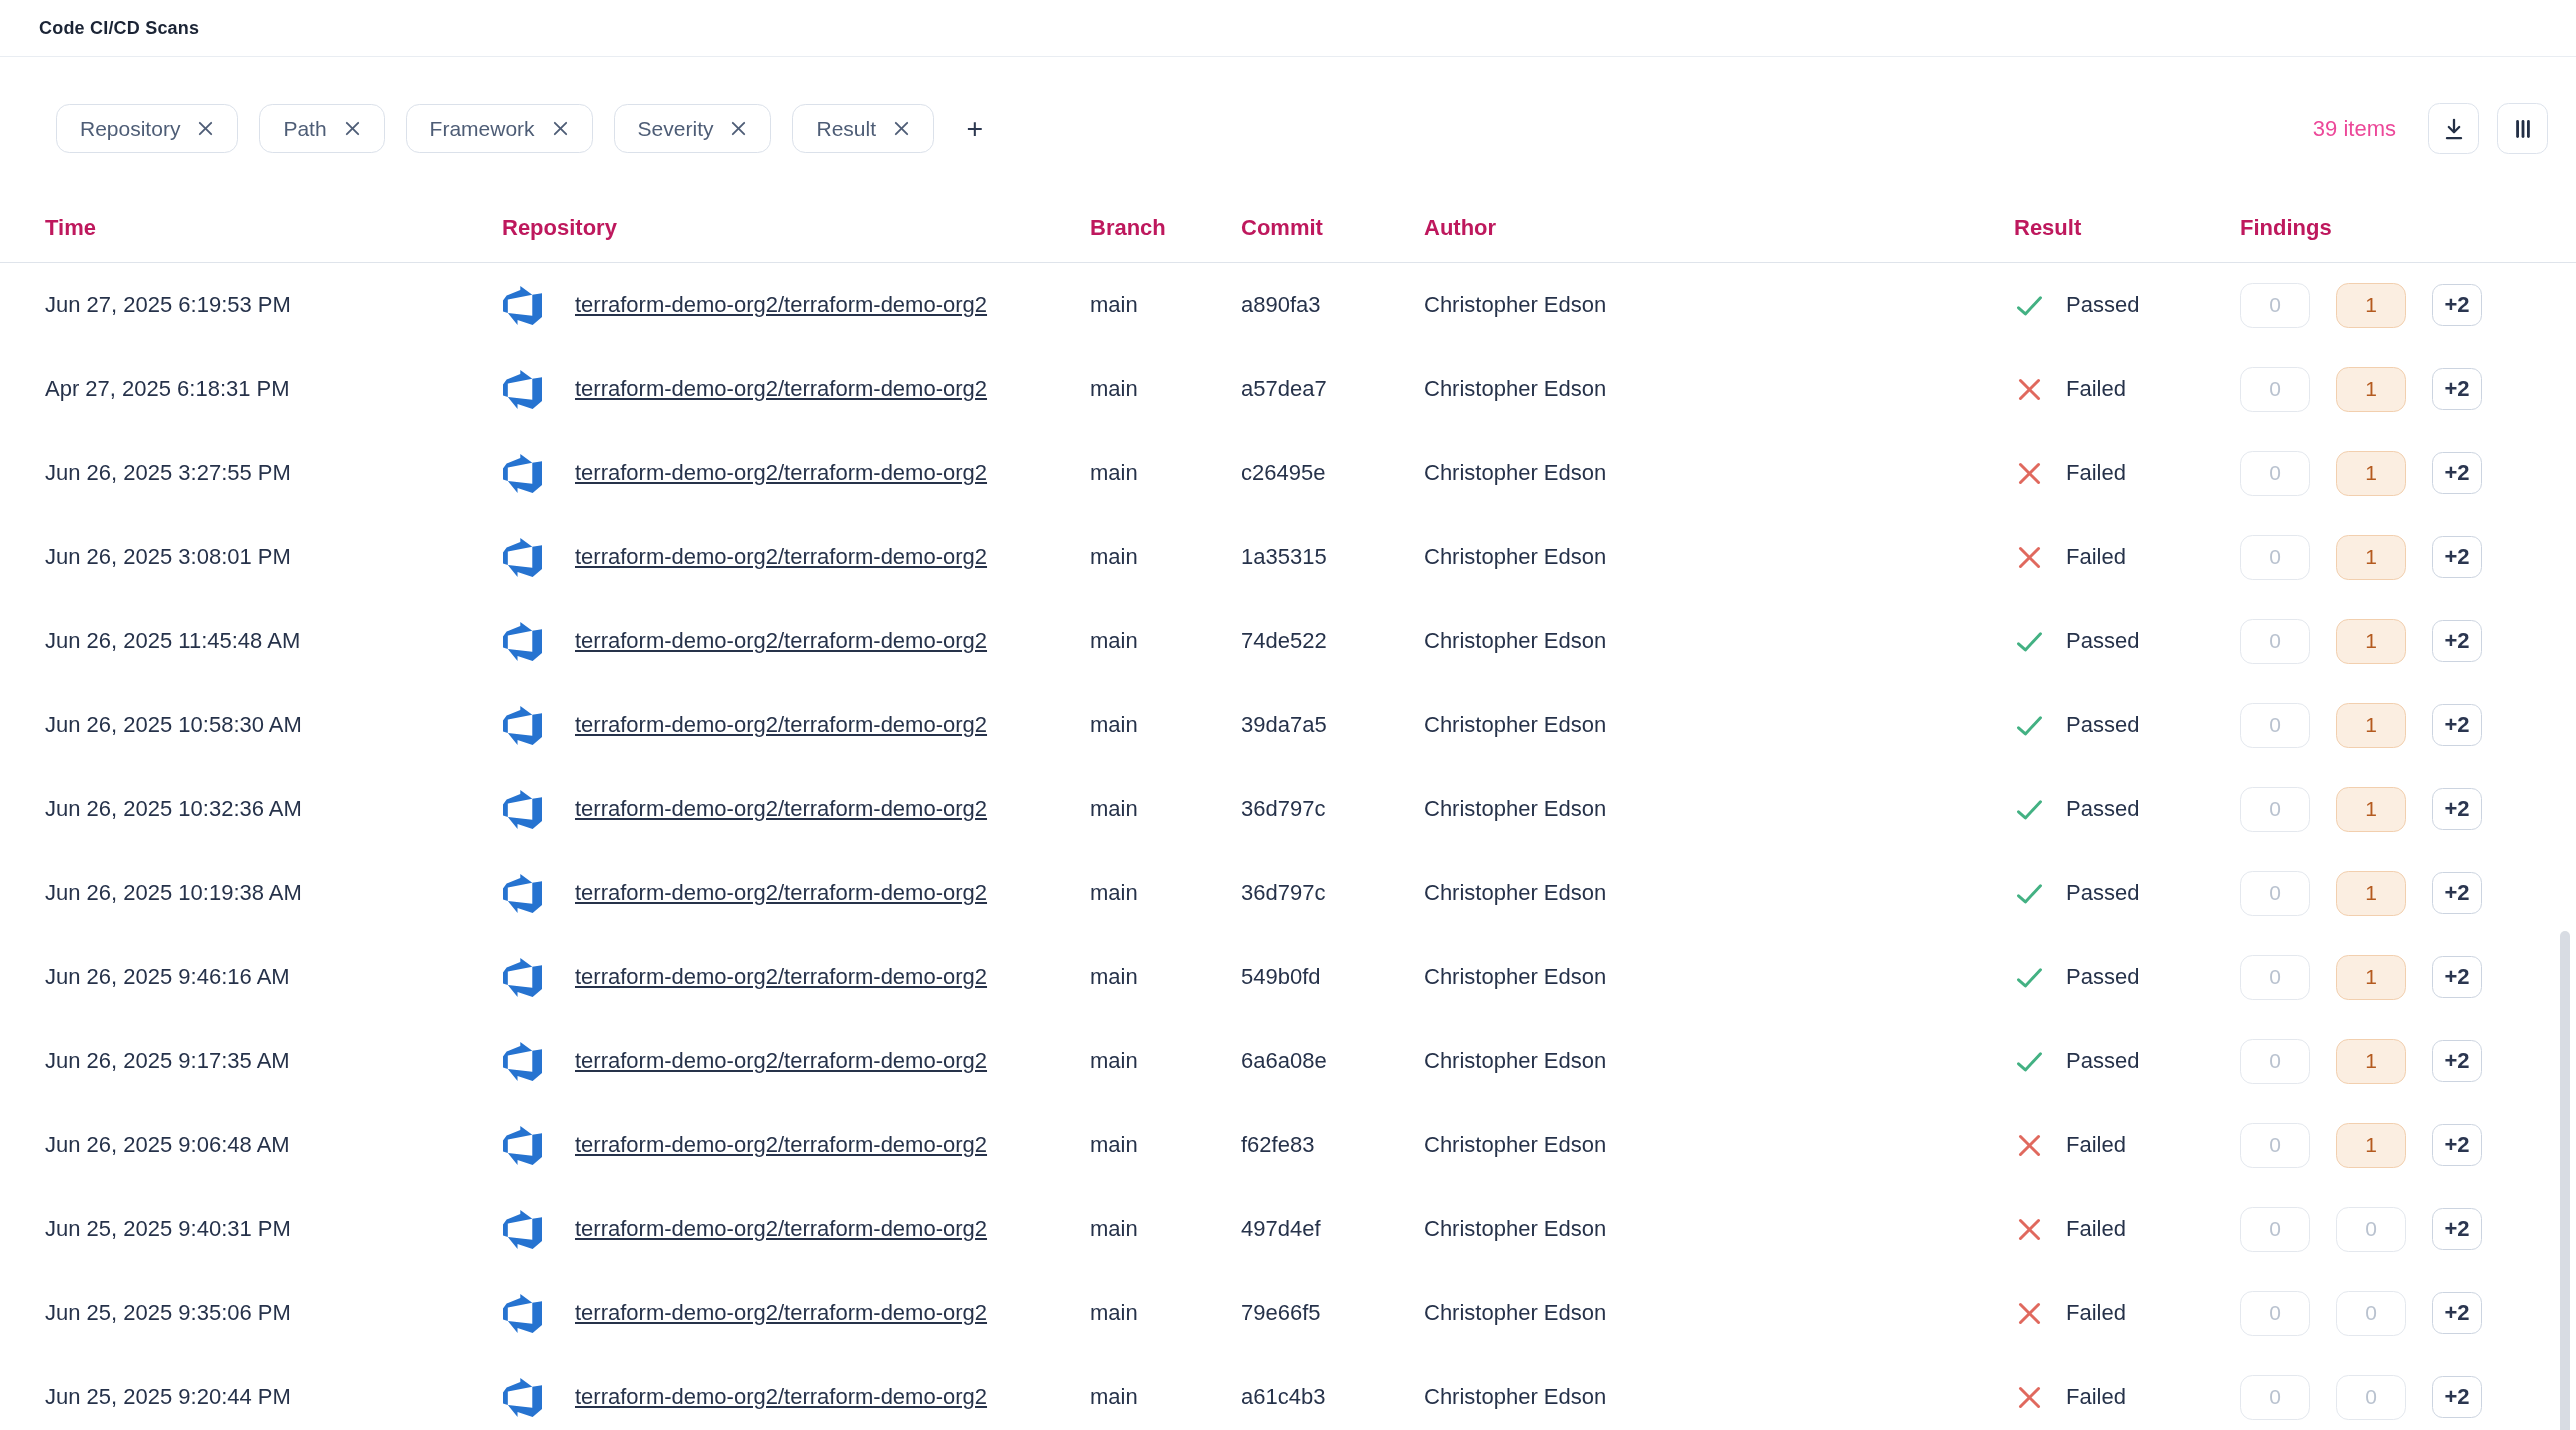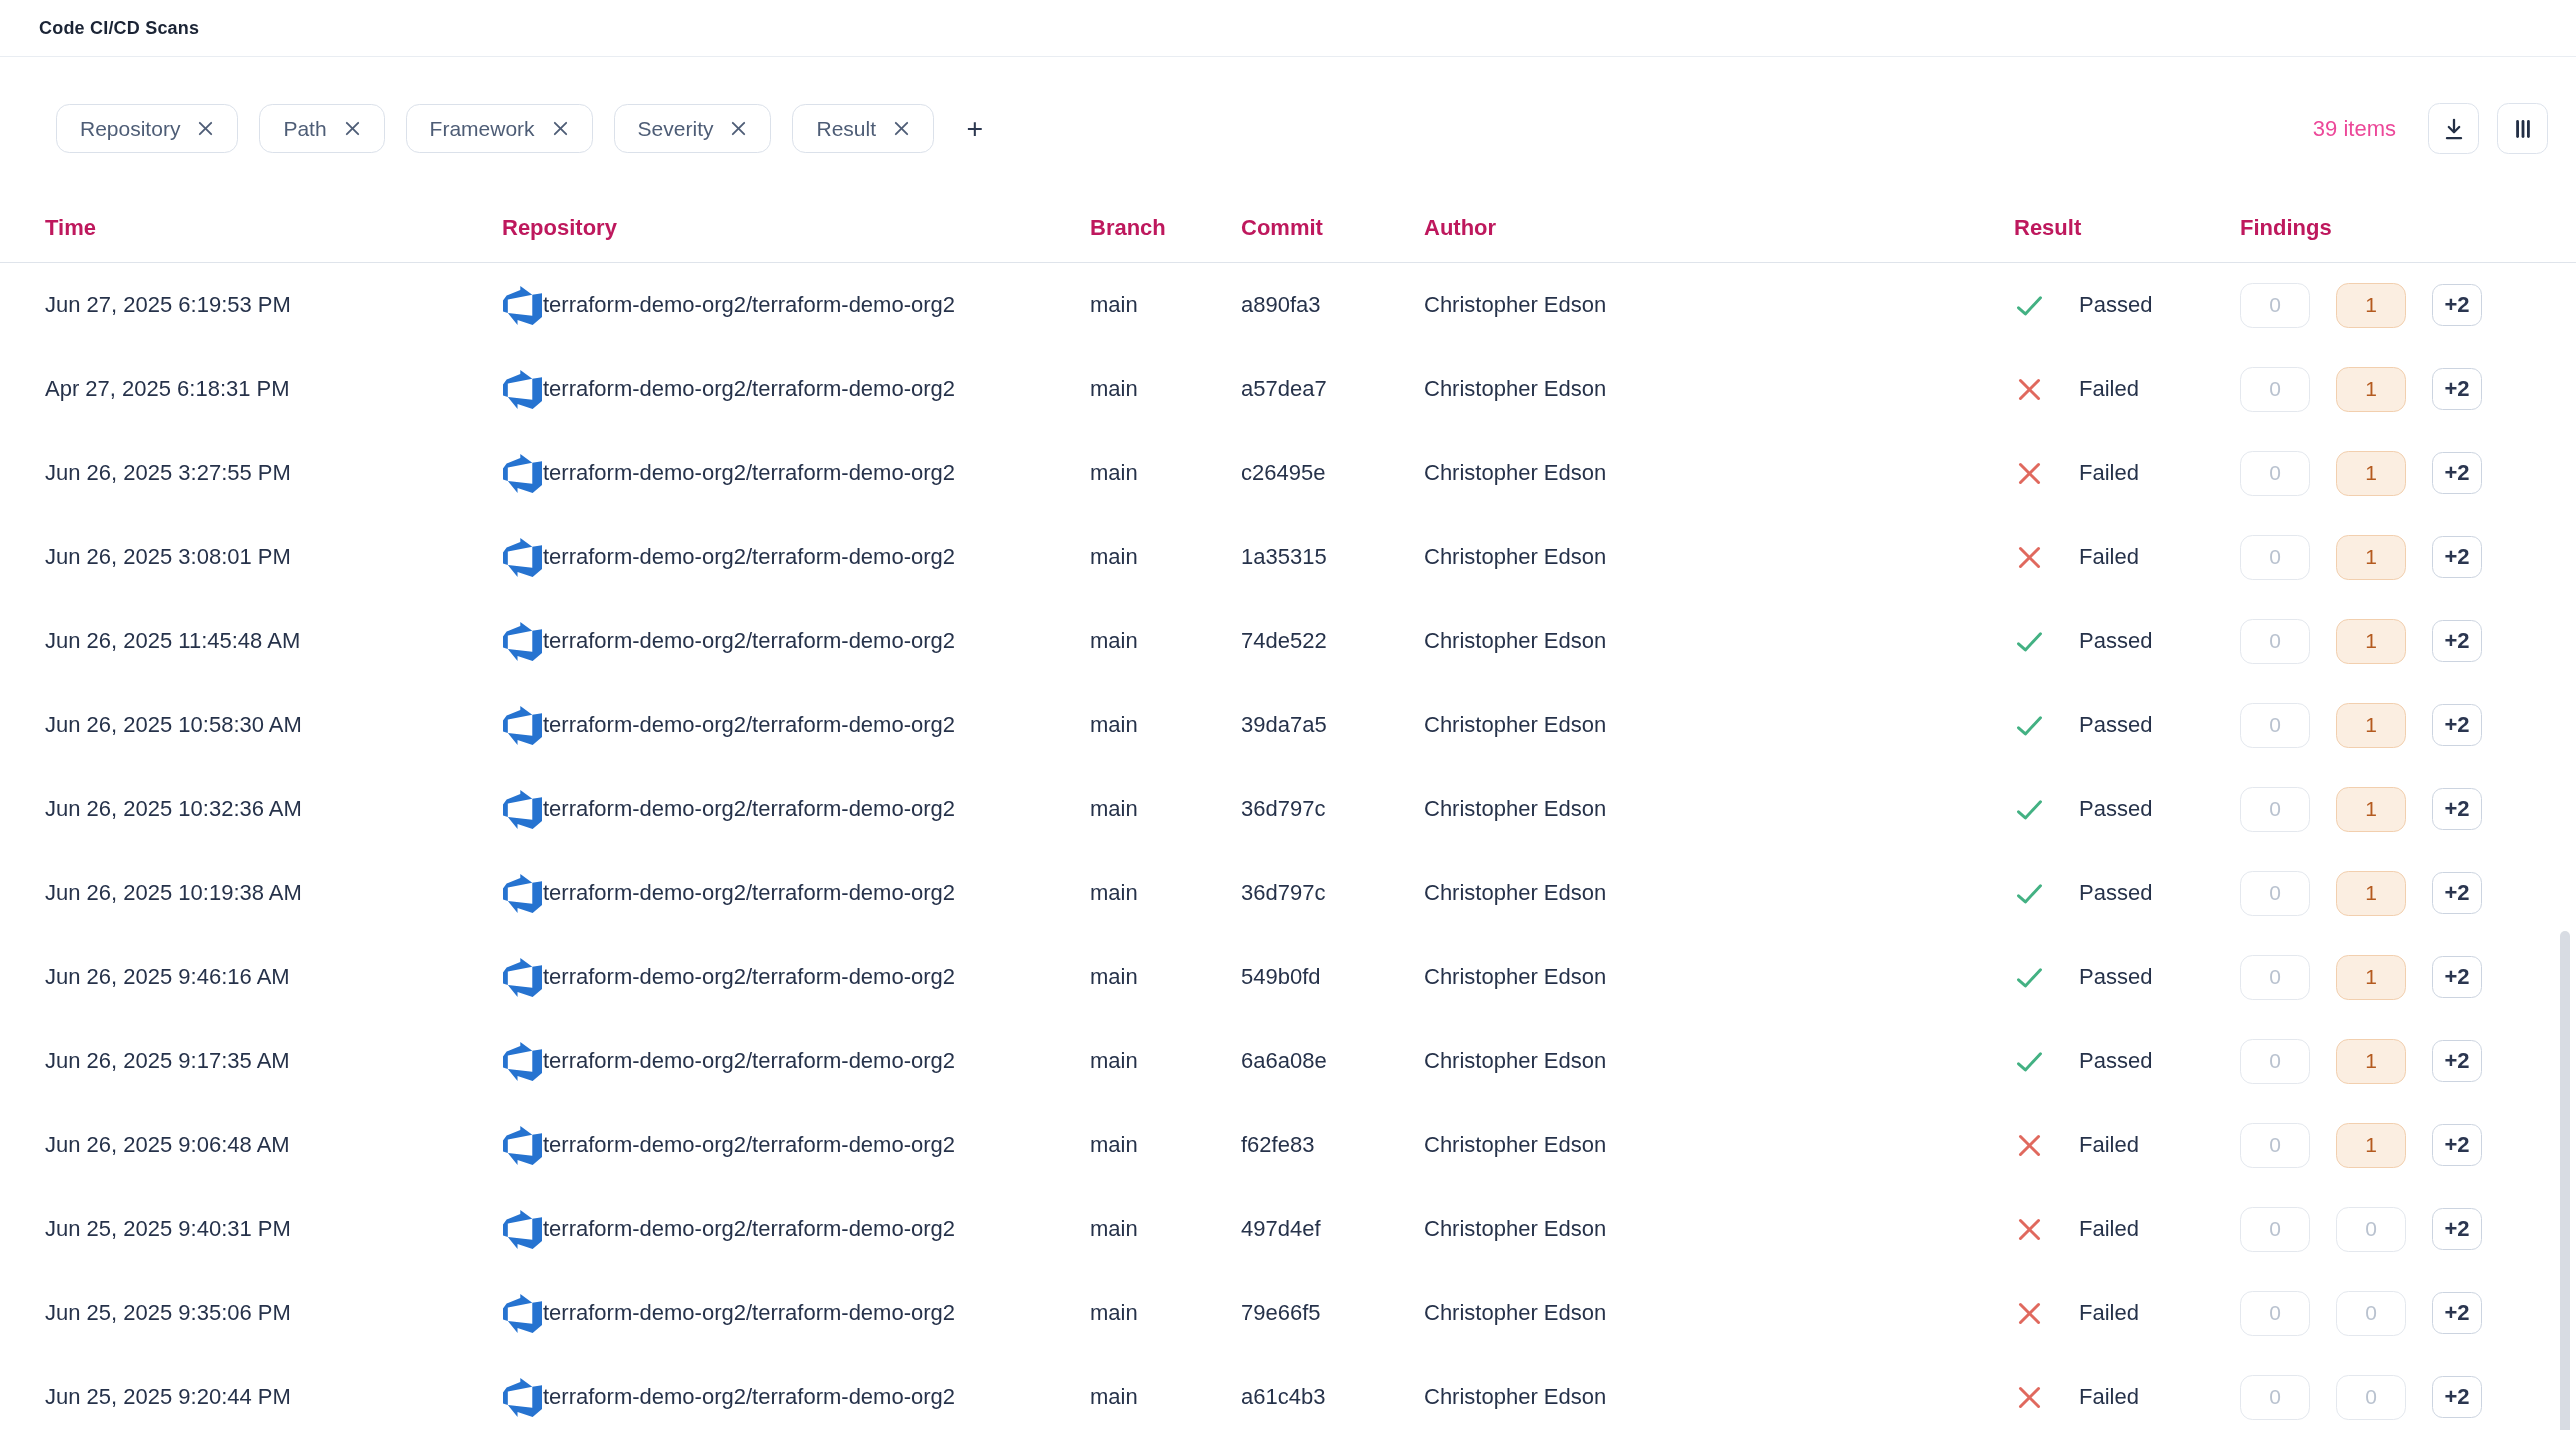--- a/index.html
+++ b/index.html
@@ -82,25 +82,25 @@
   .th {
     font-size:22px; font-weight:700; color:#be185d;
   }
   .trow {
     height:84px;
     align-items:center;
     cursor:pointer;
   }
   .td { font-size:22px; color:#26324a; display:flex; align-items:center; }
 
-  .repo-cell { gap:0; }
+  .repo-cell { gap:32px;text-decoration:underline; }
   .repo-icon { width:41px; height:39px; flex:0 0 auto; display:flex; }
   .repo-icon svg { width:100%; height:100%; }
 
-  .result-cell { gap:34px; }
+  .result-cell { gap:21px; }
   .res-icon { width:31px; height:31px; display:flex; }
   .res-icon svg { width:100%; height:100%; }
 
   .findings-cell { gap:26px; }
   .badge {
     min-width:70px; height:45px;
     border-radius:12.4px;
     display:inline-flex; align-items:center; justify-content:center;
     font-size:21px;
     background:#ffffff;

